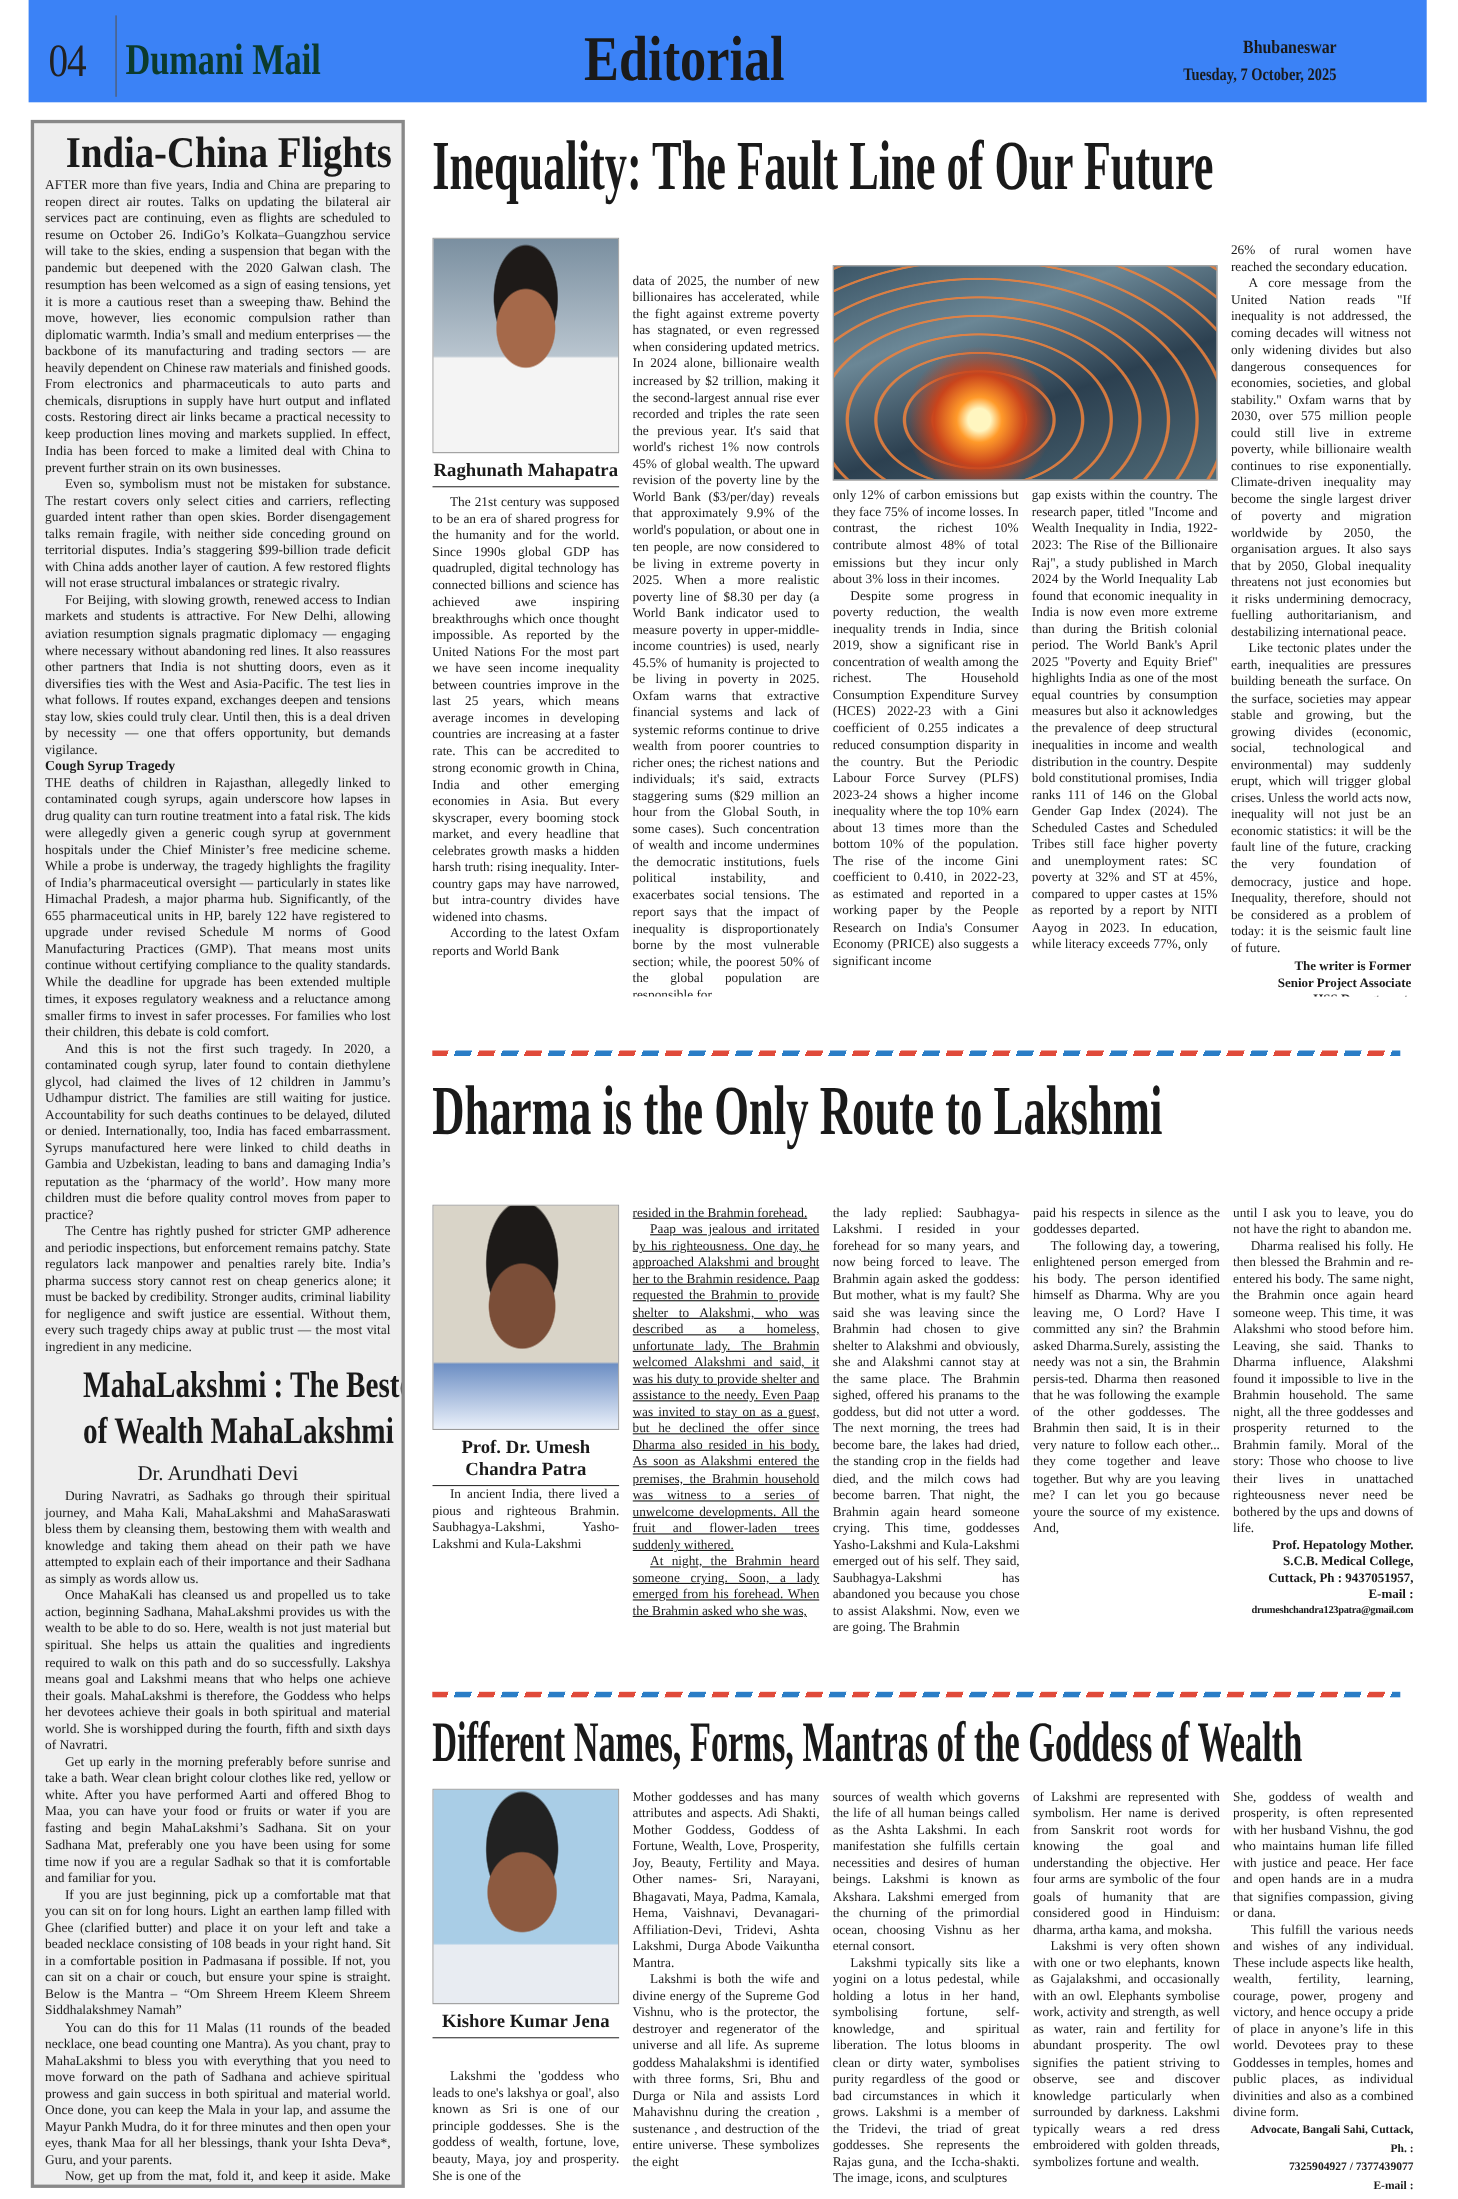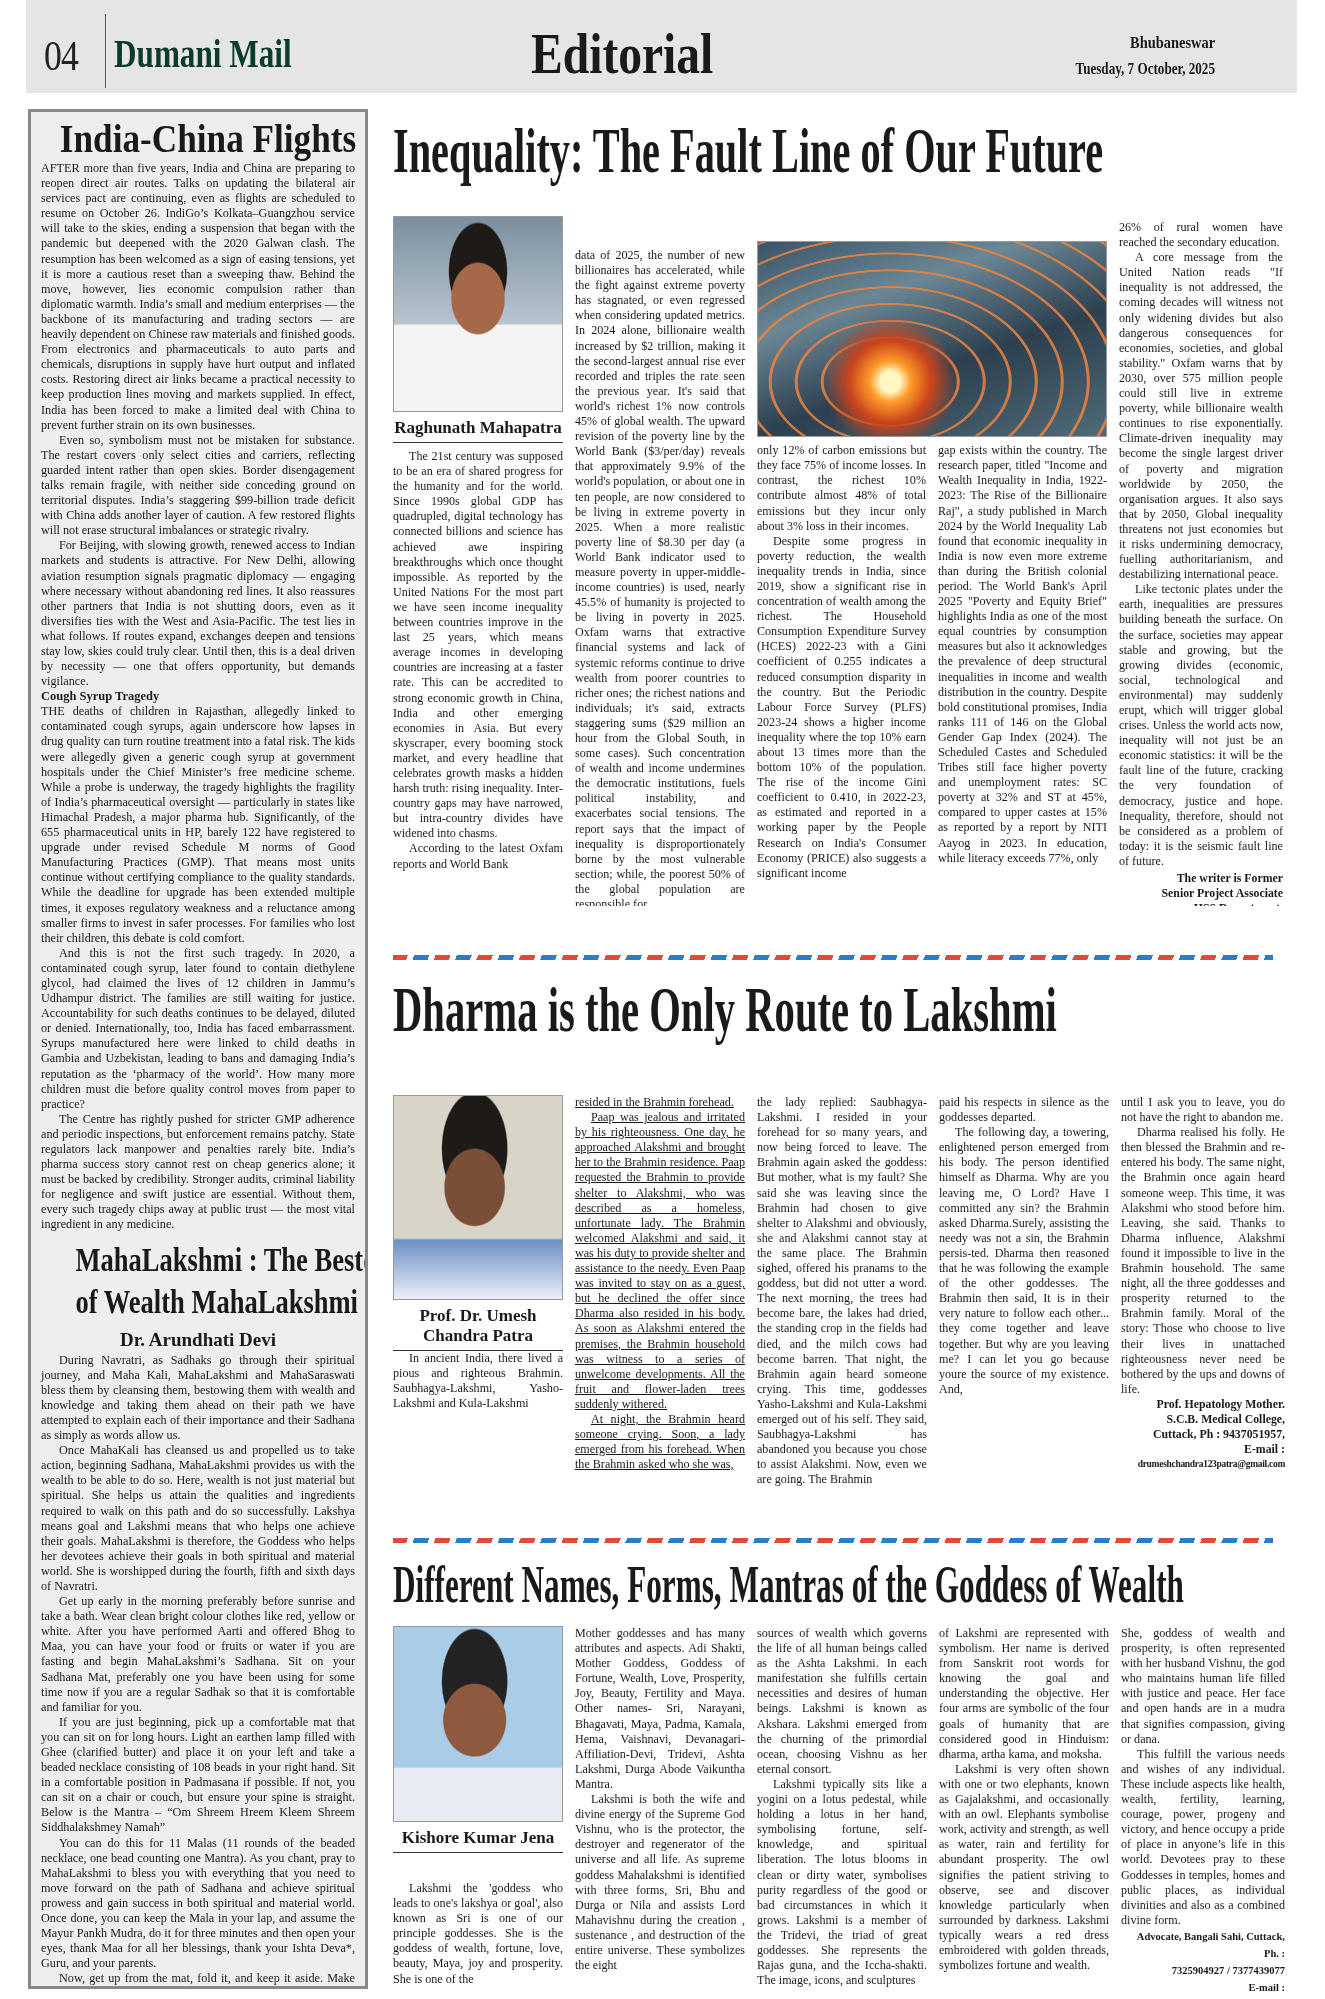--- a/index.html
+++ b/index.html
@@ -1,35 +1,35 @@
 <!DOCTYPE html>
 <html><head>
 <meta charset="utf-8">
 <style>
   * { box-sizing: border-box; margin: 0; padding: 0; }
   html, body { width: 1325px; height: 1999px; background: #fff; overflow: hidden; }
   body { font-family: "Liberation Serif", "DejaVu Serif", serif; color: #1a1a1a; position: relative; }
 
   
-  .masthead { position: absolute; left: 26px; top: 0; width: 1271px; height: 93px; background: #e5e5e5; padding-left: 42px; }
+  .masthead { position: absolute; left: 26px; top: 0; width: 1271px; height: 93px; background: #3b82f6; padding-left: 42px; }
   .pageno { position: absolute; left: 18px; top: 32px; font-size: 42px; font-weight: 300; color: #222; letter-spacing: -1px; transform: scaleX(0.85); transform-origin: left; }
   .vsep { position: absolute; left: 79px; top: 14px; width: 1px; height: 74px; background: #555; }
   .paper-name { position: absolute; left: 88px; top: 30px; font-size: 40px; font-weight: bold; color: #0c3b2e; transform: scaleX(0.78); transform-origin: left; white-space: nowrap; }
   .section { position: absolute; left: 505px; top: 20px; font-size: 58px; font-weight: bold; color: #1a1a1a; transform: scaleX(0.82); transform-origin: left; white-space: nowrap; }
   .city { position: absolute; right: 82px; top: 33px; font-size: 17px; font-weight: bold; transform: scaleX(0.85); transform-origin: right; }
   .date { position: absolute; right: 82px; top: 60px; font-size: 16px; font-weight: bold; transform: scaleX(0.82); transform-origin: right; white-space: nowrap; }
 
   
   .sidebar { position: absolute; left: 28px; top: 109px; width: 340px; height: 1880px; background: #eeeeee; border: 3px solid #888; padding: 5px 10px; overflow: hidden; }
   .sidebar h2 { font-size: 40px; font-weight: bold; text-align: center; transform: scaleX(0.88); line-height: 44px; white-space: nowrap; }
   .sidebar p { font-size: 12.2px; line-height: 15.1px; text-align: justify; text-indent: 0; }
   .sidebar p.ind { text-indent: 18px; }
   .sidebar .sub { font-weight: bold; font-size: 12.5px; line-height: 15px; }
   .sidebar h3 { font-size: 34px; font-weight: bold; text-align: center; line-height: 42px; transform: scaleX(0.78); white-space: nowrap; margin-top: 6px; }
-  .sidebar .byline { font-size: 19px; font-weight: bold; text-align: center; margin: 6px 0 2px; }
+  .sidebar .byline { font-size: 19px; font-weight: normal; text-align: center; margin: 6px 0 2px; }
 
   
   .headline { position: absolute; left: 393px; font-weight: bold; color: #1a1a1a; white-space: nowrap; transform-origin: left; }
   .h1 { top: 114px; font-size: 64px; transform: scaleX(0.63); }
   .h2 { top: 973px; font-size: 64px; transform: scaleX(0.635); }
   .h3 { top: 1555px; font-size: 52px; transform: scaleX(0.60); }
 
   .cols { position: absolute; display: flex; gap: 12px; }
   .col { font-size: 12.1px; line-height: 15.1px; text-align: justify; overflow: hidden; }
   .col p { text-indent: 16px; }

